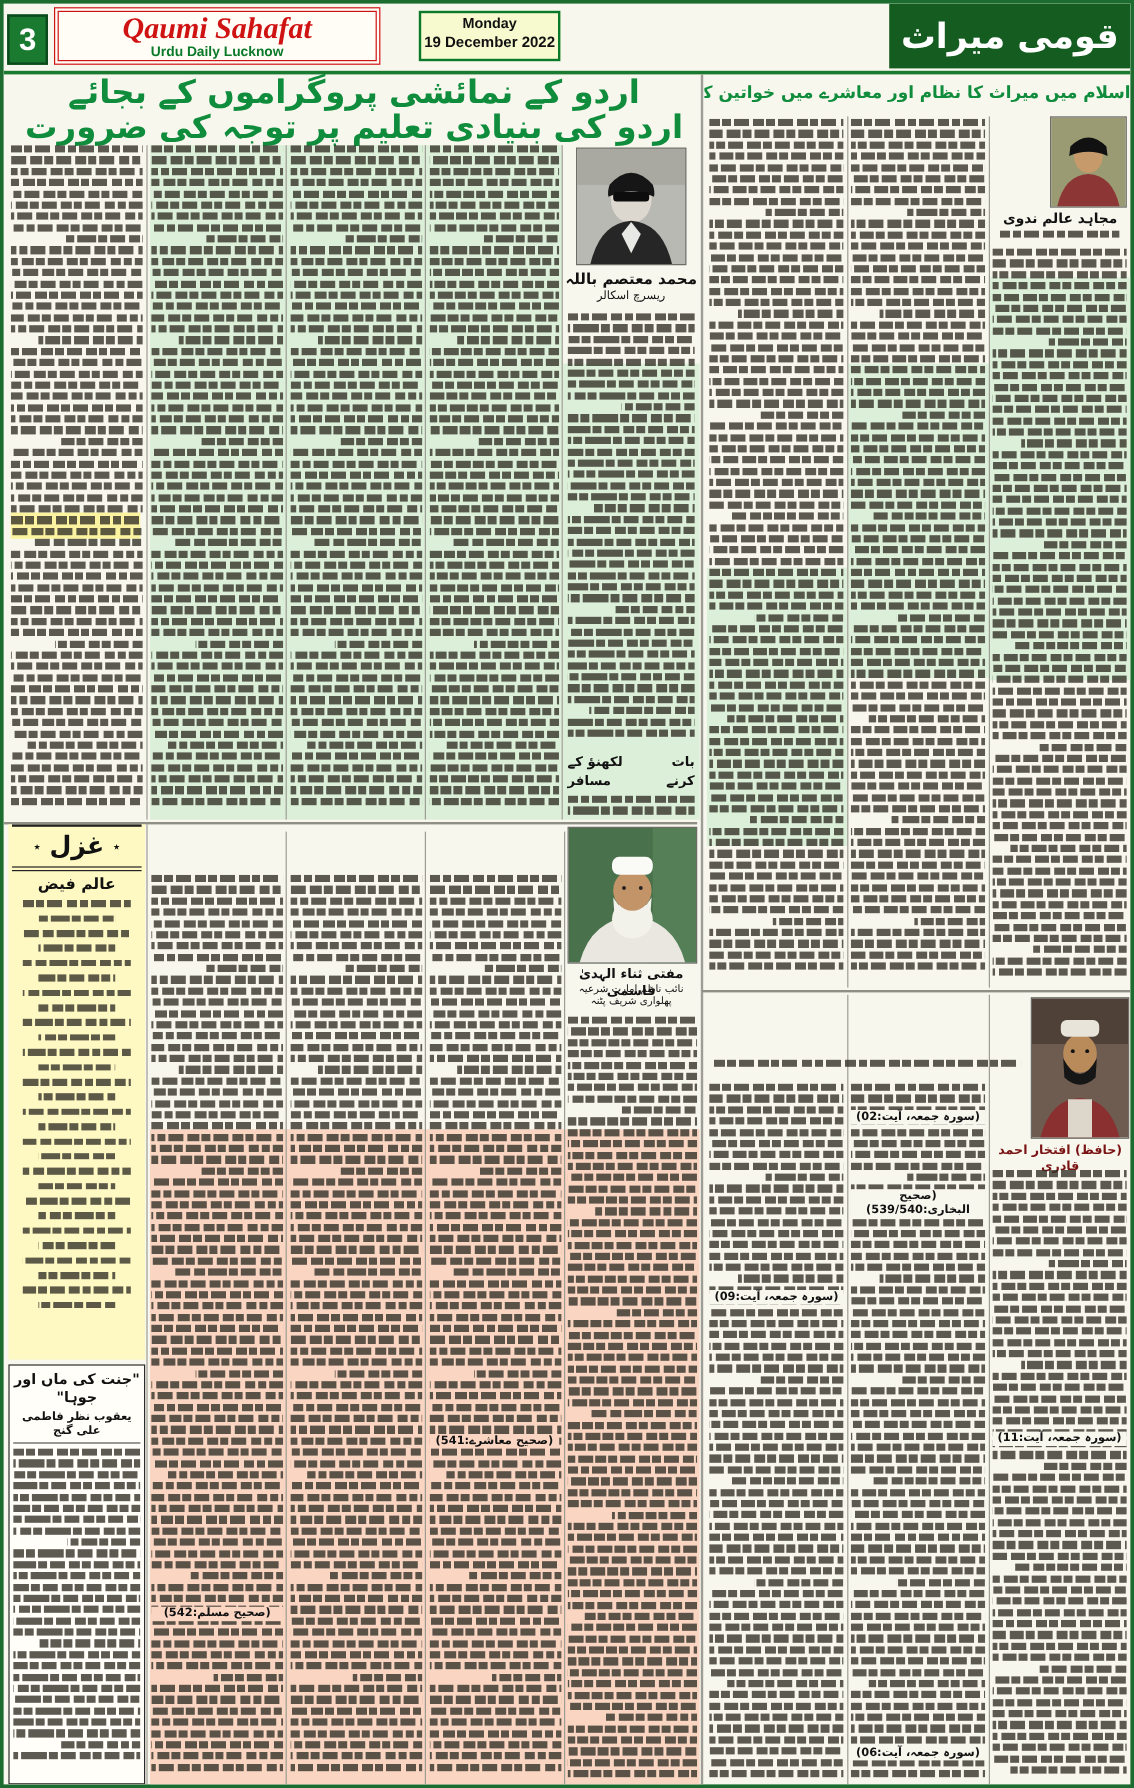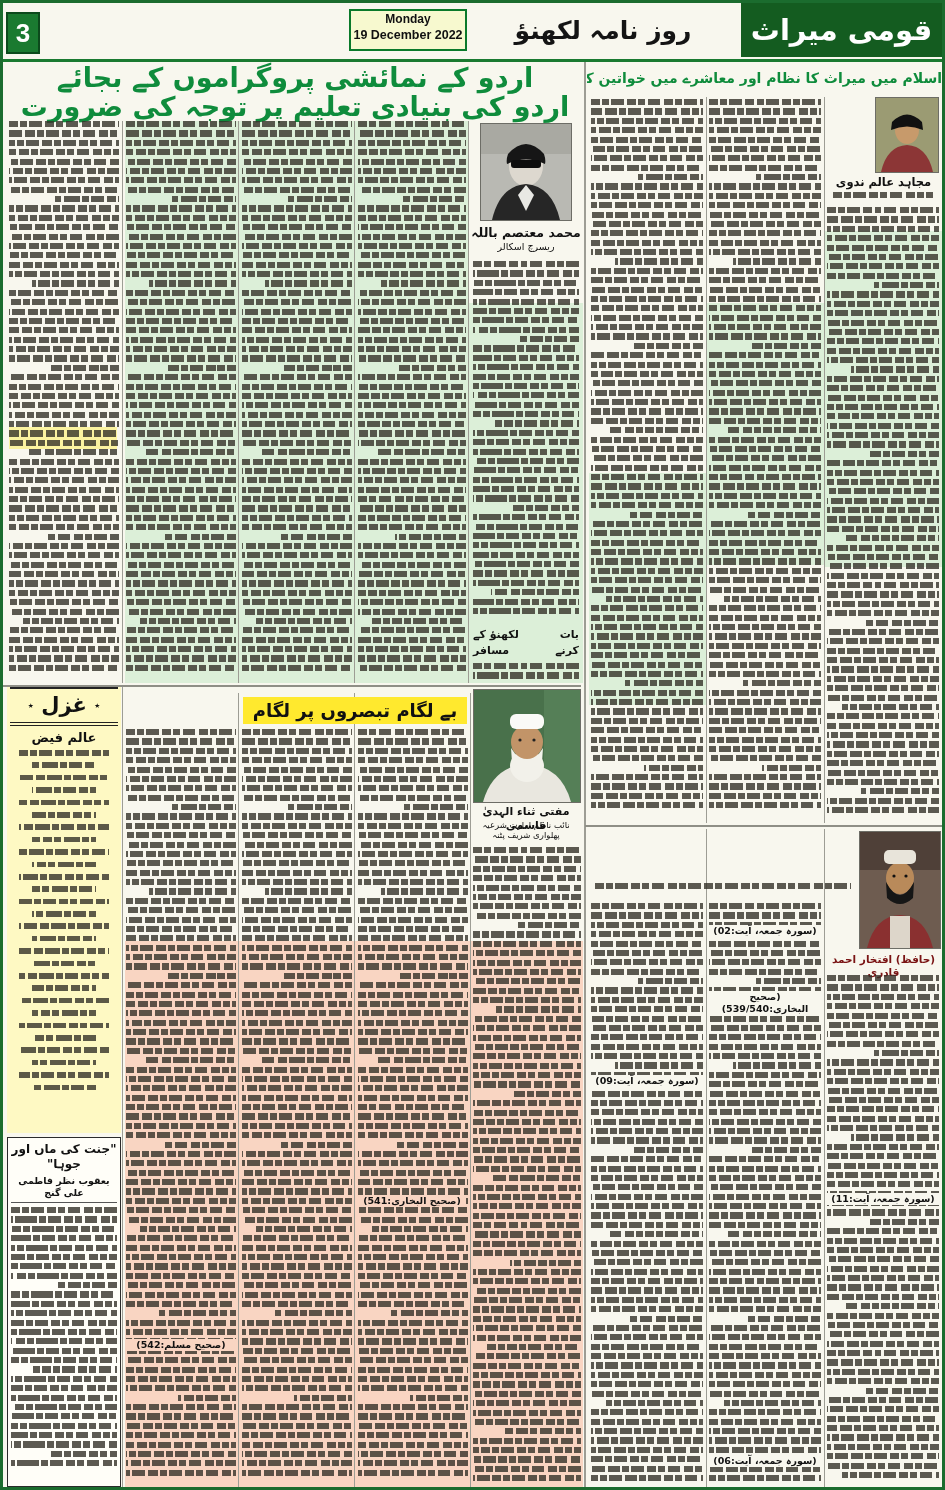--- a/index.html
+++ b/index.html
@@ -50,27 +50,30 @@
   <div class="vrule" style="left:351px;top:690px;height:794px;"></div>
   <div class="vrule" style="left:467px;top:690px;height:794px;"></div>
 
   <div class="vrule" style="left:703px;top:94px;height:726px;"></div>
   <div class="vrule" style="left:821px;top:94px;height:726px;"></div>
   <div class="vrule" style="left:703px;top:826px;height:658px;"></div>
   <div class="vrule" style="left:821px;top:826px;height:658px;"></div>
 
   <div class="abs lat b c" style="left:3px;top:9px;width:34px;height:42px;background:#1a7a30;border:2px solid #0c4a1c;box-sizing:border-box;color:#fff;font-size:26px;line-height:38px;"><span>3</span></div>
 
+  <div class="abs" style="left:42px;top:3px;width:272px;height:48px;border:4px double #cf1212;box-sizing:border-box;background:#fffdf6;text-align:center;">
+    <div class="b" style="font-family:'Liberation Serif',serif;font-style:italic;color:#cf1212;font-size:25px;line-height:27px;margin-top:1px;">Qaumi Sahafat</div>
+    <div class="b lat" style="color:#0a7a2a;font-size:11.5px;line-height:13px;">Urdu Daily Lucknow</div>
+  </div>
 
   <div class="abs c" style="left:346px;top:6px;width:118px;height:42px;border:2.5px solid #0a7a2a;box-sizing:border-box;background:#f7f9cf;">
     <div class="b lat" style="font-size:12px;line-height:17px;color:#111;">Monday</div>
     <div class="b lat" style="font-size:12.5px;line-height:15px;color:#111;">19 December 2022</div>
   </div>
 
-  <div class="abs urdu b c" style="left:470px;top:8px;width:260px;height:40px;font-size:25px;line-height:40px;color:#141414;">روز نامہ لکھنؤ</div>
 
   <div class="abs urdu b c" style="left:738px;top:0;width:201px;height:54px;background:#145c20;color:#ffffff;">
     <span style="font-size:29px;line-height:54px;">قومی میراث</span>
   </div>
 
   <div class="abs greenhead" style="left:4px;top:89px;width:576px;font-size:27px;line-height:29px;">اردو کی بنیادی تعلیم پر توجہ کی ضرورت</div>
   <div class="abs greenhead" style="left:4px;top:60px;width:576px;font-size:27px;line-height:29px;">اردو کے نمائشی پروگراموں کے بجائے</div>
 
   <div class="fill" style="left:6px;top:118px;width:110px;height:560px;">
       <div class="tl" style="width:100%;height:6.2px;margin:0 0 3.2px auto;background-position:0px 0;"></div>
@@ -692,21 +695,20 @@
         <div class="tl" style="width:100%;height:6.2px;margin:0 0 3.2px auto;background-position:37px 0;"></div>
         <div class="tl" style="width:100%;height:6.2px;margin:0 0 3.2px auto;background-position:14px 0;"></div>
         <div class="tl" style="width:100%;height:6.2px;margin:0 0 3.2px auto;background-position:31px 0;"></div>
         <div class="tl" style="width:100%;height:6.2px;margin:0 0 3.2px auto;background-position:8px 0;"></div>
         <div class="tl" style="width:100%;height:6.2px;margin:0 0 3.2px auto;background-position:25px 0;"></div>
         <div class="tl" style="width:62%;height:6.2px;margin:0 0 3.2px auto;background-position:2px 0;"></div>
         <div class="tl" style="width:100%;height:6.2px;margin:0 0 3.2px auto;background-position:19px 0;"></div>
       </div>
   </div>
 
-  <div class="abs urdu b c" style="left:240px;top:694px;width:224px;height:27px;background:#ffe92e;font-size:18px;line-height:27px;color:#111;">بے لگام تبصروں پر لگام</div>
 
   <div class="photo" style="left:470px;top:686px;width:108px;height:114px;">
     <svg width="106" height="112" viewBox="0 0 106 112">
       <rect width="106" height="112" fill="#49714b"></rect>
       <rect x="70" width="36" height="112" fill="#557f57"></rect>
       <path d="M9 112 q10 -36 44 -38 q34 2 44 38 z" fill="#e9e7df"></path>
       <ellipse cx="53" cy="76" rx="17" ry="16" fill="#f2f1ea"></ellipse>
       <ellipse cx="53" cy="52" rx="16" ry="17" fill="#c29468"></ellipse>
       <path d="M37 58 q16 26 32 0 l-1 14 q-15 13 -30 0 z" fill="#f2f1ea"></path>
       <rect x="36" y="24" width="34" height="15" rx="6" fill="#fafaf7"></rect>
@@ -1028,21 +1030,21 @@
       <div class="tl" style="width:100%;height:6.2px;margin:0 0 3.2px auto;background-position:20px 0;"></div>
       <div class="tl" style="width:100%;height:6.2px;margin:0 0 3.2px auto;background-position:37px 0;"></div>
       <div class="tl" style="width:70%;height:6.2px;margin:0 0 3.2px auto;background-position:14px 0;"></div>
       <div class="tl" style="width:100%;height:6.2px;margin:0 0 3.2px auto;background-position:31px 0;"></div>
       <div class="tl" style="width:100%;height:6.2px;margin:0 0 3.2px auto;background-position:8px 0;"></div>
       <div class="tl" style="width:100%;height:6.2px;margin:0 0 3.2px auto;background-position:25px 0;"></div>
       <div class="tl" style="width:100%;height:6.2px;margin:0 0 3.2px auto;background-position:2px 0;"></div>
       <div class="tl" style="width:100%;height:6.2px;margin:0 0 3.2px auto;background-position:19px 0;"></div>
     </div>
 
-  <div class="ref" style="left:355px;top:1192px;width:108px;background:#f9d5c2;">(صحیح البخاری:541)</div>
+  <div class="ref" style="left:355px;top:1192px;width:108px;background:#f9d5c2;">(صحیح معاشرے:541)</div>
   <div class="ref" style="left:123px;top:1336px;width:110px;background:#f9d5c2;">(صحیح مسلم:542)</div>
 
   <div class="fill" style="left:592px;top:880px;width:256px;height:12px;">
       <div class="tl" style="width:100%;height:6.2px;margin:0 0 3.2px auto;background-position:0px 0;"></div>
     </div>
 
   <div class="photo" style="left:856px;top:828px;width:82px;height:118px;">
     <svg width="80" height="116" viewBox="0 0 80 116">
       <rect width="80" height="116" fill="#6e5c50"></rect>
       <rect width="80" height="38" fill="#4f4038"></rect>

